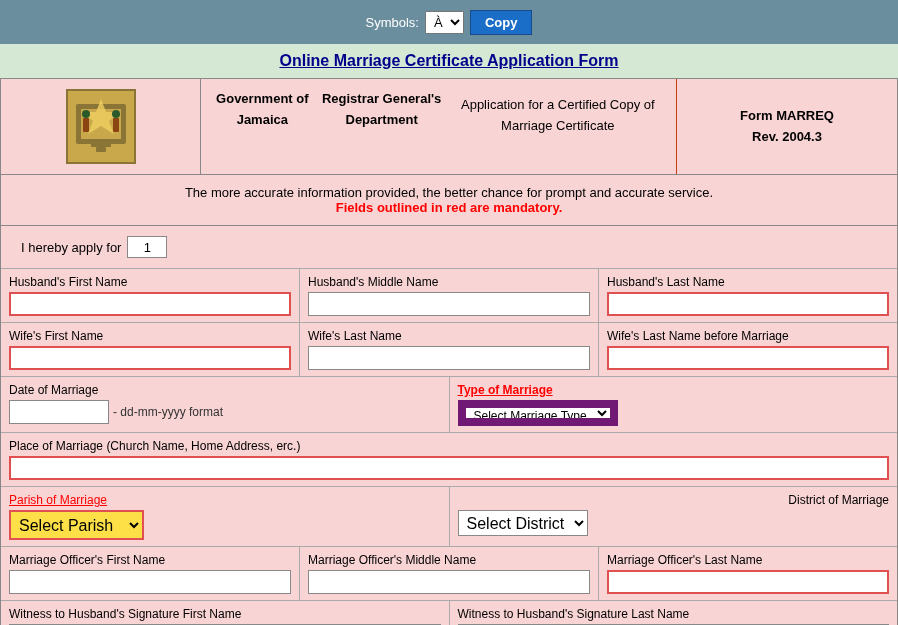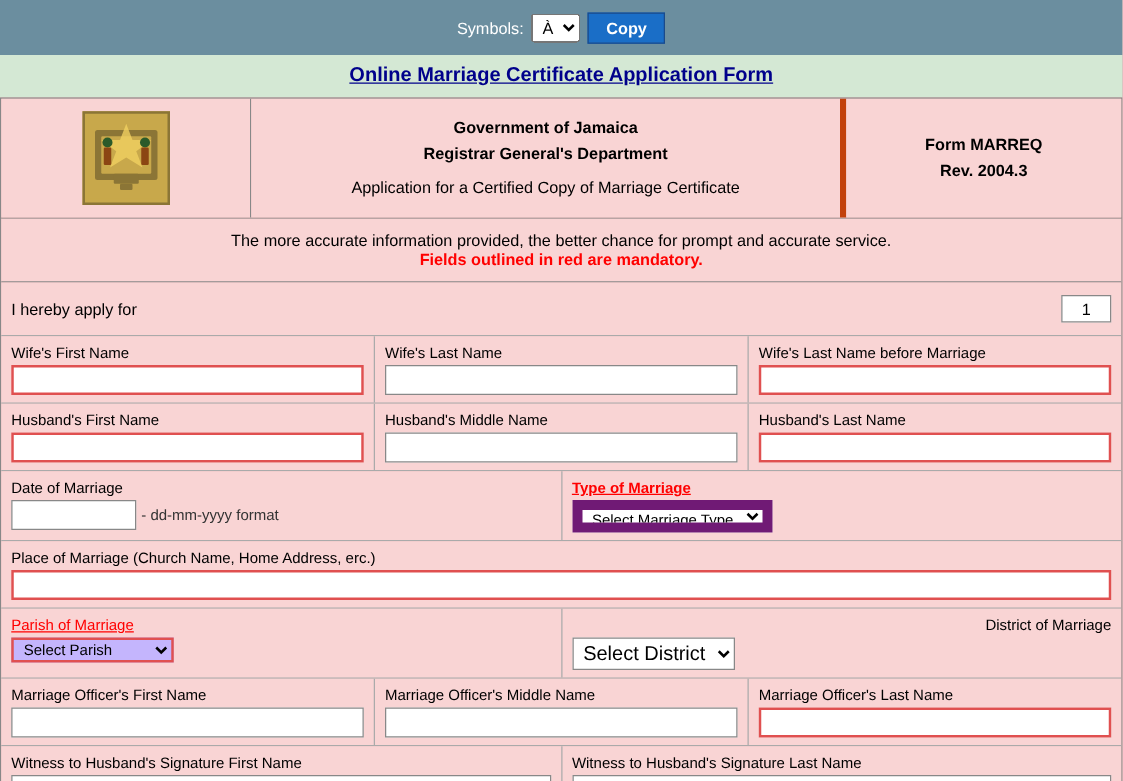--- a/index.html
+++ b/index.html
@@ -76,25 +76,25 @@
       overflow: hidden;
     }
     .coat-of-arms {
       width: 60px;
       height: 65px;
     }
     .header-center {
       flex: 1;
       text-align: center;
       padding: 10px;
-      border-right: 5px solid #c2410c;
-      background: #f9d4d4;
-      display: flex;
-      flex-direction: column;
-      justify-content: center;
+      border-right: 1px solid #c2410c;
+      background: #f9d4d4;
+      display: flex;
+      flex-direction: row;
+      justify-content: flex-start;
     }
     .header-center p {
       font-size: 13px;
       line-height: 1.6;
     }
     .header-center .bold { font-weight: bold; }
     .header-right {
       width: 220px;
       min-width: 220px;
       text-align: center;
@@ -139,26 +139,25 @@
       background: #fff;
       padding: 2px 4px;
       font-size: 12px;
     }
     .form-cell input.no-red-border {
       border: 1px solid #888;
     }
 
     .apply-row {
       background: #f9d4d4;
-      padding: 10px 8px;
+      padding: 10px 20px;
       border-bottom: 1px solid #aaa;
       display: flex;
       align-items: center;
       gap: 6px;
-      justify-content: space-between;
     }
     .apply-row label { font-size: 13px; }
     .apply-row input[type="text"] {
       width: 40px;
       height: 22px;
       border: 1px solid #888;
       text-align: center;
       font-size: 13px;
     }
 
@@ -218,24 +217,24 @@
       border-bottom: 1px solid #aaa;
       background: #f9d4d4;
     }
     .parish-cell {
       flex: 1;
       padding: 6px 8px;
       border-right: 1px solid #aaa;
     }
     .parish-cell label { display: block; font-size: 12px; color: red; margin-bottom: 3px; text-decoration: underline; }
     .parish-cell select {
-      height: 20px;
-      font-size: 12px;
+      height: 30px;
+      font-size: 16px;
       border: 2px solid #e05050;
-      background: #c4b5fd;
+      background: #fde047;
       padding: 0 4px;
       min-width: 130px;
     }
     .district-cell {
       flex: 1;
       padding: 6px 8px;
     }
     .district-cell label { display: block; font-size: 12px; margin-bottom: 3px; text-align: right; }
     .district-cell select {
       height: 26px;
@@ -339,44 +338,44 @@
     <p class="mandatory">Fields outlined in red are mandatory.</p>
   </div>
 
   <div class="apply-row">
     <label>I hereby apply for</label>
     <input type="text" value="1" style="width: 40px; height: 22px; border: 1px solid rgb(136, 136, 136); text-align: center; font-size: 13px;">
   </div>
 
   <div class="form-row">
     <div class="form-cell">
+      <label>Husband's First Name</label>
+      <input type="text" value="" style="">
+    </div>
+    <div class="form-cell">
+      <label>Husband's Middle Name</label>
+      <input type="text" class="no-red-border" value="" style="">
+    </div>
+    <div class="form-cell">
+      <label>Husband's Last Name</label>
+      <input type="text" value="" style="">
+    </div>
+  </div>
+
+  <div class="form-row">
+    <div class="form-cell">
       <label>Wife's First Name</label>
       <input type="text" value="" style="">
     </div>
     <div class="form-cell">
       <label>Wife's Last Name</label>
       <input type="text" class="no-red-border" value="" style="">
     </div>
     <div class="form-cell">
       <label>Wife's Last Name before Marriage</label>
-      <input type="text" value="" style="">
-    </div>
-  </div>
-
-  <div class="form-row">
-    <div class="form-cell">
-      <label>Husband's First Name</label>
-      <input type="text" value="" style="">
-    </div>
-    <div class="form-cell">
-      <label>Husband's Middle Name</label>
-      <input type="text" class="no-red-border" value="" style="">
-    </div>
-    <div class="form-cell">
-      <label>Husband's Last Name</label>
       <input type="text" value="" style="">
     </div>
   </div>
 
   <div class="date-type-row">
     <div class="date-cell">
       <label>Date of Marriage</label>
       <div class="date-input-row">
         <input type="text" value="" style="width: 100px; height: 24px; border: 1px solid rgb(136, 136, 136); background: rgb(255, 255, 255); padding: 2px 4px; font-size: 12px;">
         <span class="format-hint">- dd-mm-yyyy format</span>

